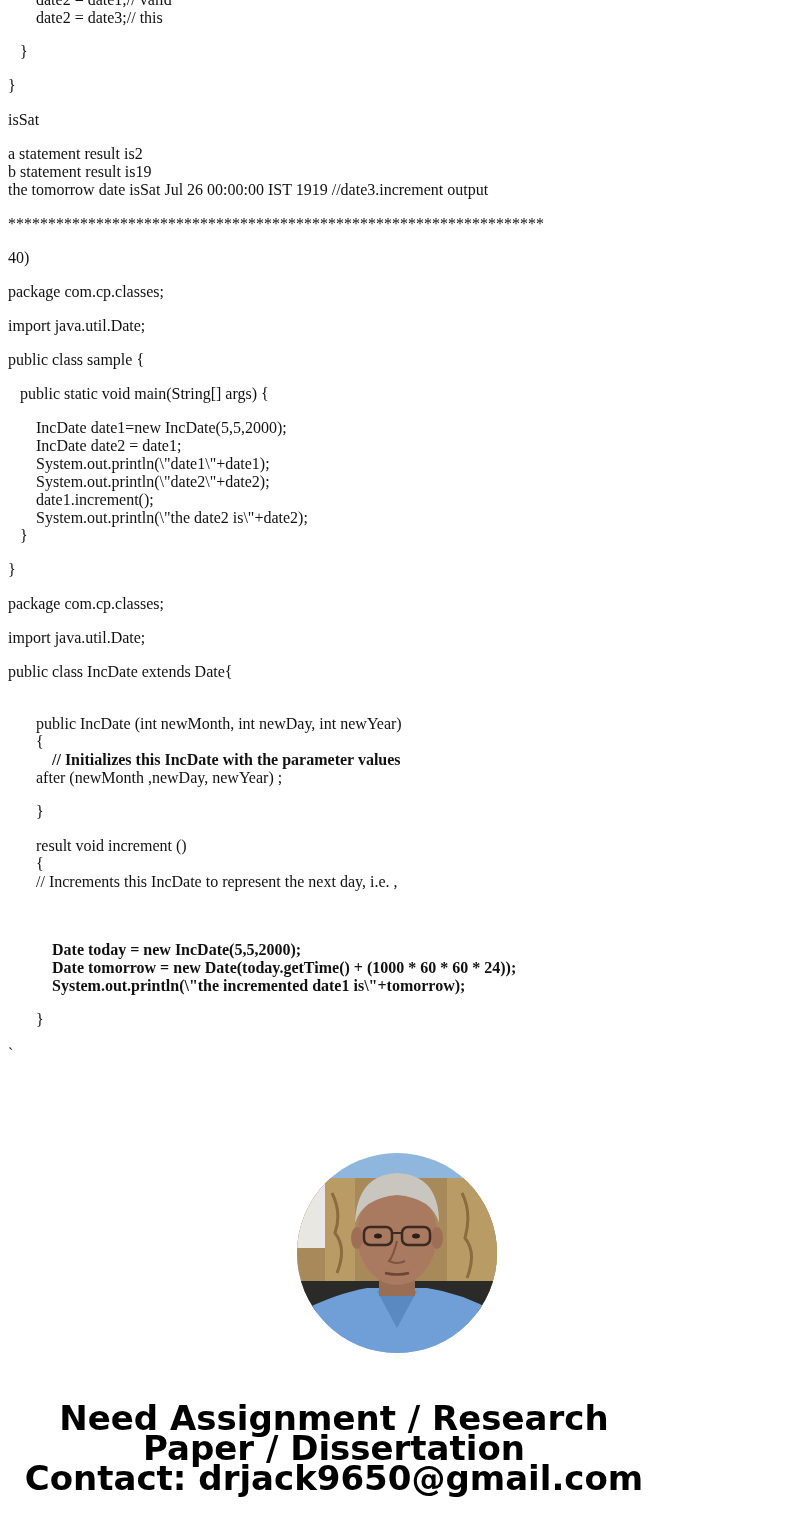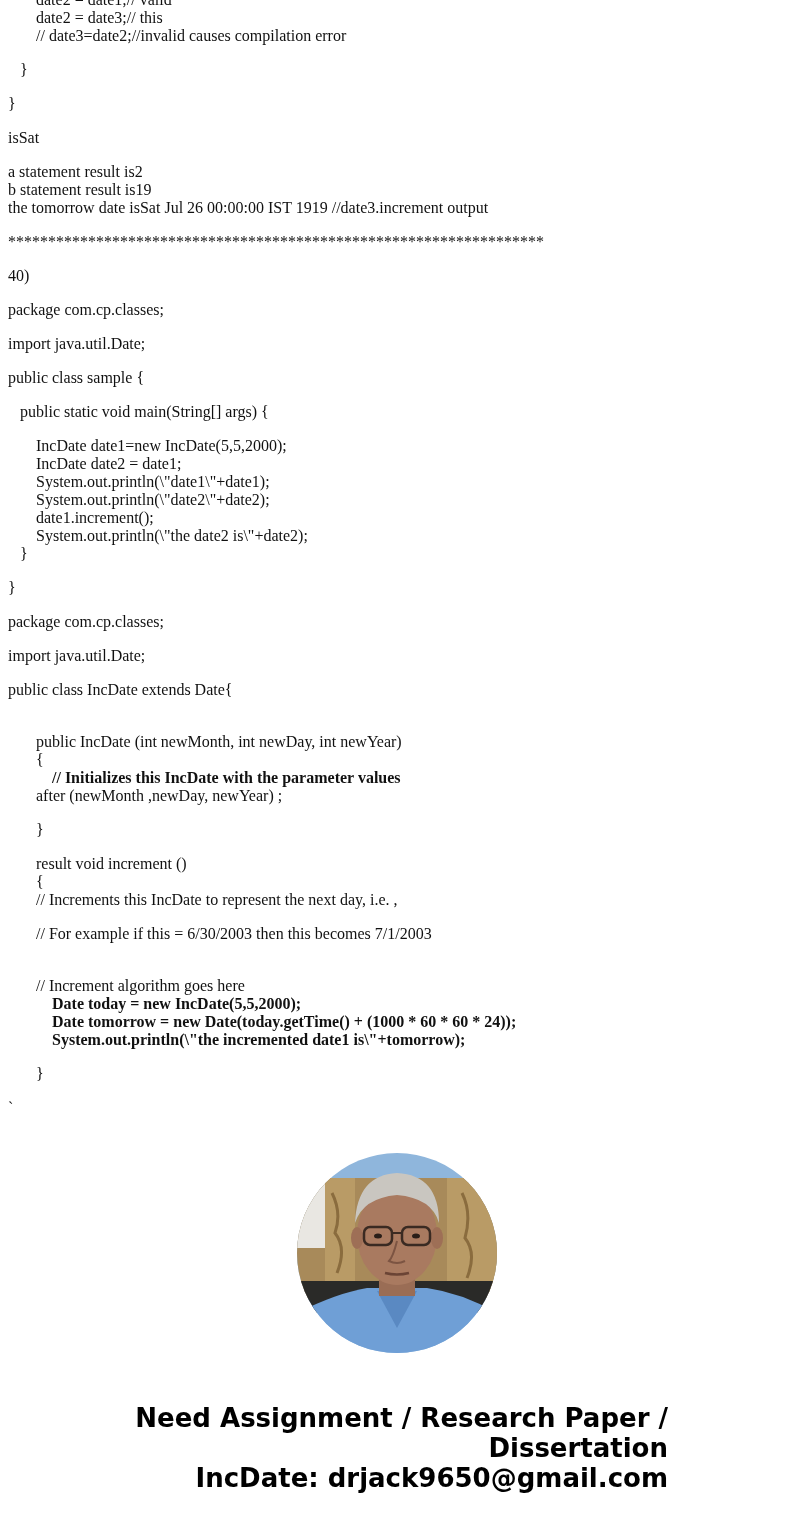--- a/index.html
+++ b/index.html
@@ -45,36 +45,35 @@
     border-radius: 50%;
     overflow: hidden;
   }
   .avatar svg { display: block; }
 
   .banner {
     position: absolute;
     left: 0;
     top: 1403px;
     width: 668px;
-    text-align: right;
+    text-align: center;
     font-family: "DejaVu Sans", sans-serif;
     font-weight: bold;
-    font-size: 26px;
+    font-size: 34px;
     line-height: 30px;
     color: #000000;
   }
   .banner span { display: block; }
 </style>
 </head>
 <body>
 
 <div class="doc">
   <span class="line i2">date2 = date1;// valid</span>
   <span class="line i2">date2 = date3;// this</span>
-  <span class="line i2">// date3=date2;//invalid causes compilation error</span>
   <span class="gap"></span>
   <span class="line i1">}</span>
   <span class="gap"></span>
   <span class="line">}</span>
   <span class="gap"></span>
   <span class="line">isSat</span>
   <span class="gap"></span>
   <span class="line">a statement result is2</span>
   <span class="line">b statement result is19</span>
   <span class="line">the tomorrow date isSat Jul 26 00:00:00 IST 1919 //date3.increment output</span>
@@ -113,23 +112,21 @@
   <span class="line i2">{</span>
   <span class="line i3">// Initializes this IncDate with the parameter values</span>
   <span class="line i2">after (newMonth ,newDay, newYear) ;</span>
   <span class="gap"></span>
   <span class="line i2">}</span>
   <span class="gap"></span>
   <span class="line i2">result void increment ()</span>
   <span class="line i2">{</span>
   <span class="line i2">// Increments this IncDate to represent the next day, i.e. ,</span>
   <span class="gap"></span>
-  <span class="line i2">// For example if this = 6/30/2003 then this becomes 7/1/2003</span>
   <span class="gap2"></span>
-  <span class="line i2">// Increment algorithm goes here</span>
   <span class="line i3">Date today = new IncDate(5,5,2000);</span>
   <span class="line i3">Date tomorrow = new Date(today.getTime() + (1000 * 60 * 60 * 24));</span>
   <span class="line i3">System.out.println(\"the incremented date1 is\"+tomorrow);</span>
   <span class="gap"></span>
   <span class="line i2">}</span>
   <span class="gap"></span>
   <span class="line">`</span>
 </div>
 
 <div class="avatar" aria-label="author-photo">
@@ -165,14 +162,14 @@
     <ellipse cx="81" cy="83" rx="4" ry="2.5" fill="#2a1e18"></ellipse>
     <ellipse cx="119" cy="83" rx="4" ry="2.5" fill="#2a1e18"></ellipse>
 
     <path d="M100 88 Q96 104 92 108 Q100 112 108 108" stroke="#7c5442" stroke-width="2" fill="none"></path>
     <path d="M88 120 Q100 123 112 120" stroke="#6b4435" stroke-width="2.5" fill="none"></path>
   </svg>
 </div>
 
 <div class="banner">
   <span>Need Assignment / Research Paper / Dissertation</span>
-  <span>IncDate: drjack9650@gmail.com</span>
+  <span>Contact: drjack9650@gmail.com</span>
 </div>
 
 </body></html>

